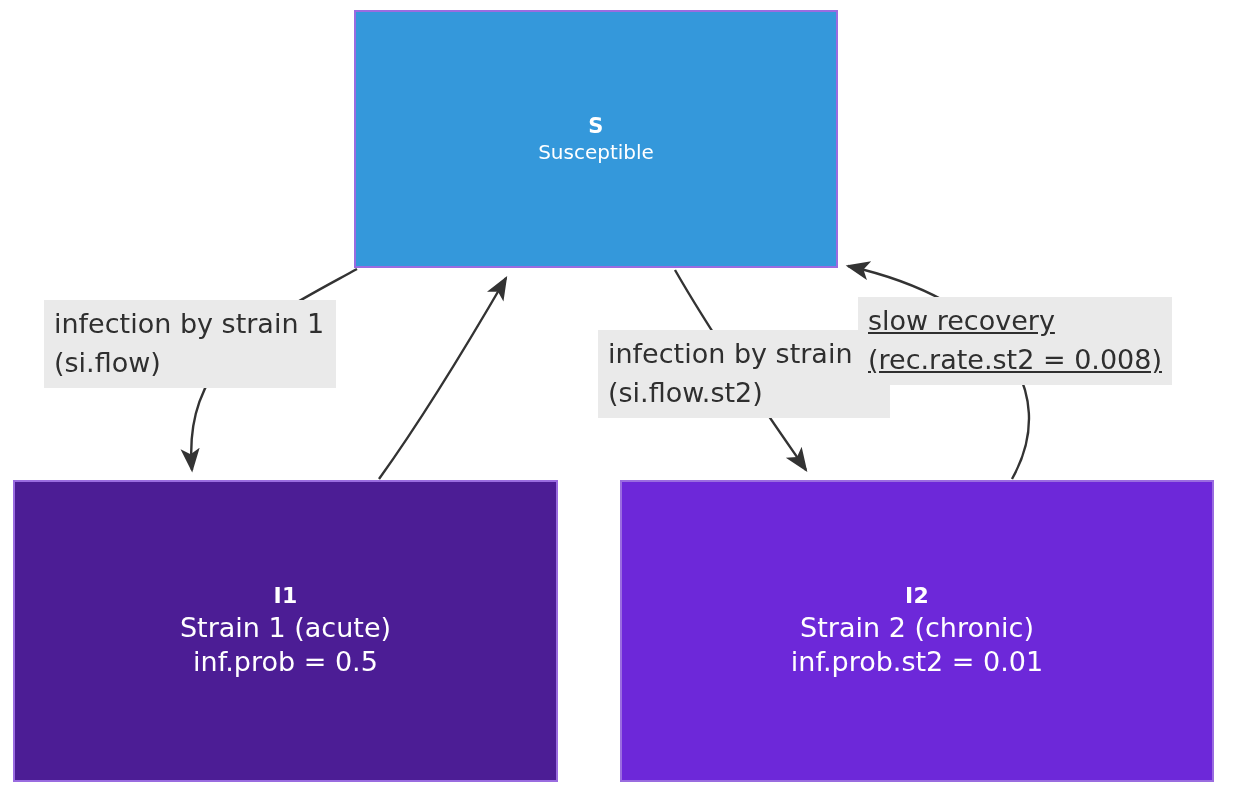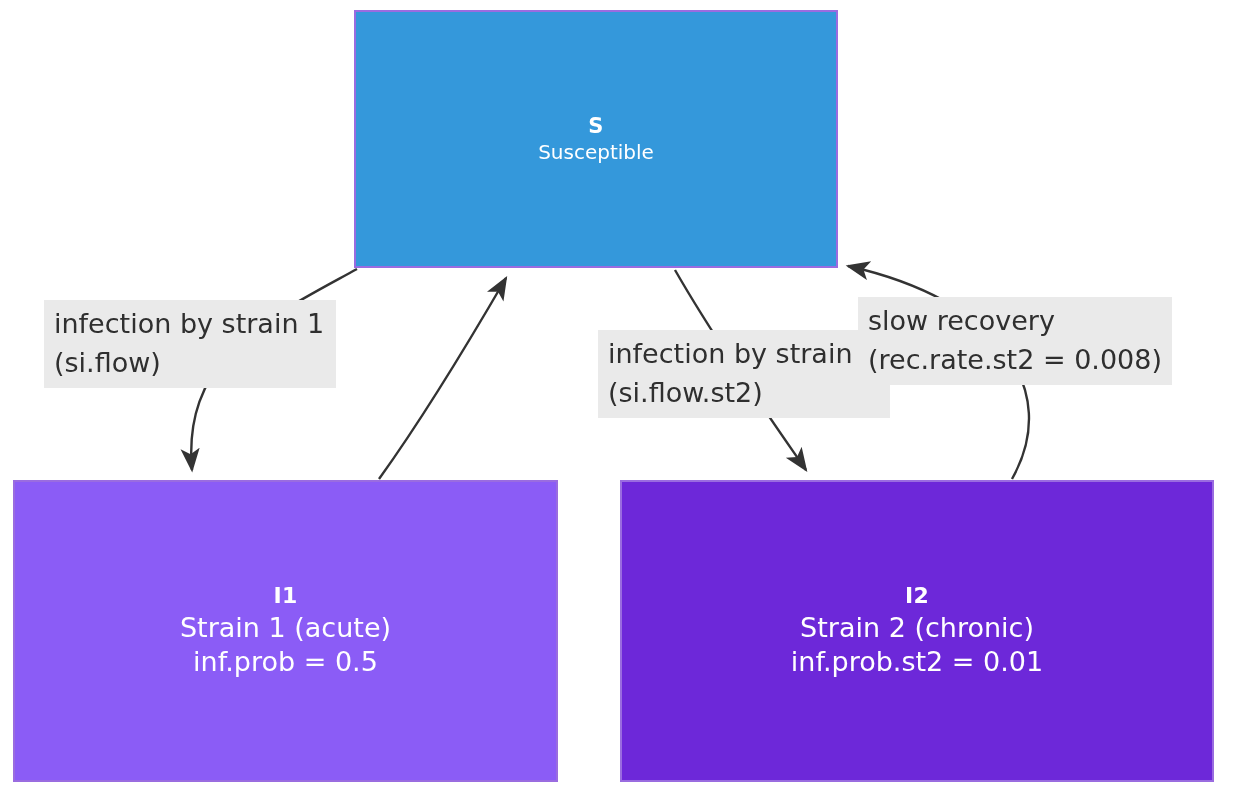--- a/index.html
+++ b/index.html
@@ -56,21 +56,21 @@
     height: 258px;
     background: #3498db;
   }
   #node-S .node-code { font-size: 21px; }
   #node-S .node-line { font-size: 20px; }
   #node-I1 {
     left: 13px;
     top: 480px;
     width: 545px;
     height: 302px;
-    background: #8b5cf6;
+    background: #4c1d95;
   }
   #node-I2 {
     left: 620px;
     top: 480px;
     width: 594px;
     height: 302px;
     background: #6d28d9;
   }
   .edge-label {
     position: absolute;
@@ -101,20 +101,21 @@
     left: 598px;
     top: 330px;
     width: 292px;
     z-index: 3;
   }
   #label-rec-rate-st2 {
     left: 858px;
     top: 297px;
     width: 314px;
     z-index: 5;
+    text-decoration: underline;
   }
 </style>
 </head>
 <body>
 
 <div id="canvas">
 
   <svg id="edges" viewBox="0 0 1234 808" width="1234" height="808" xmlns="http://www.w3.org/2000/svg">
     <defs>
       <marker id="arrowhead" markerWidth="11" markerHeight="11" refX="9" refY="4" orient="auto" markerUnits="strokeWidth">

